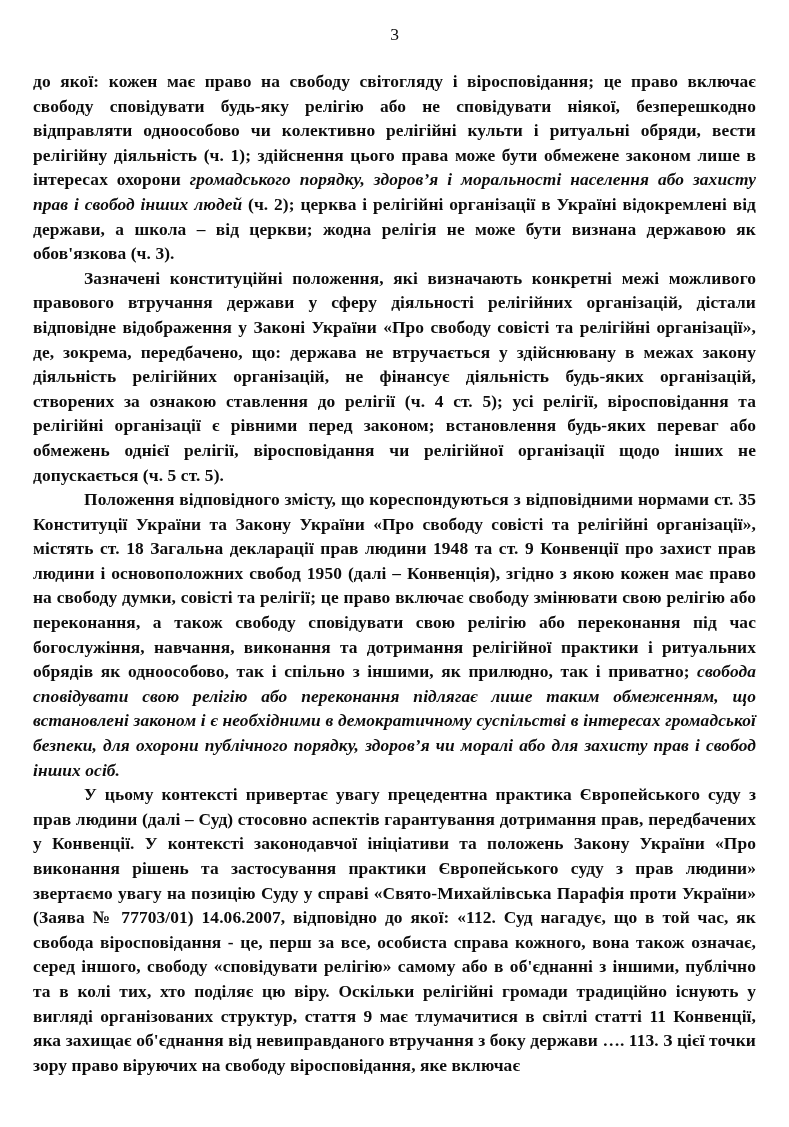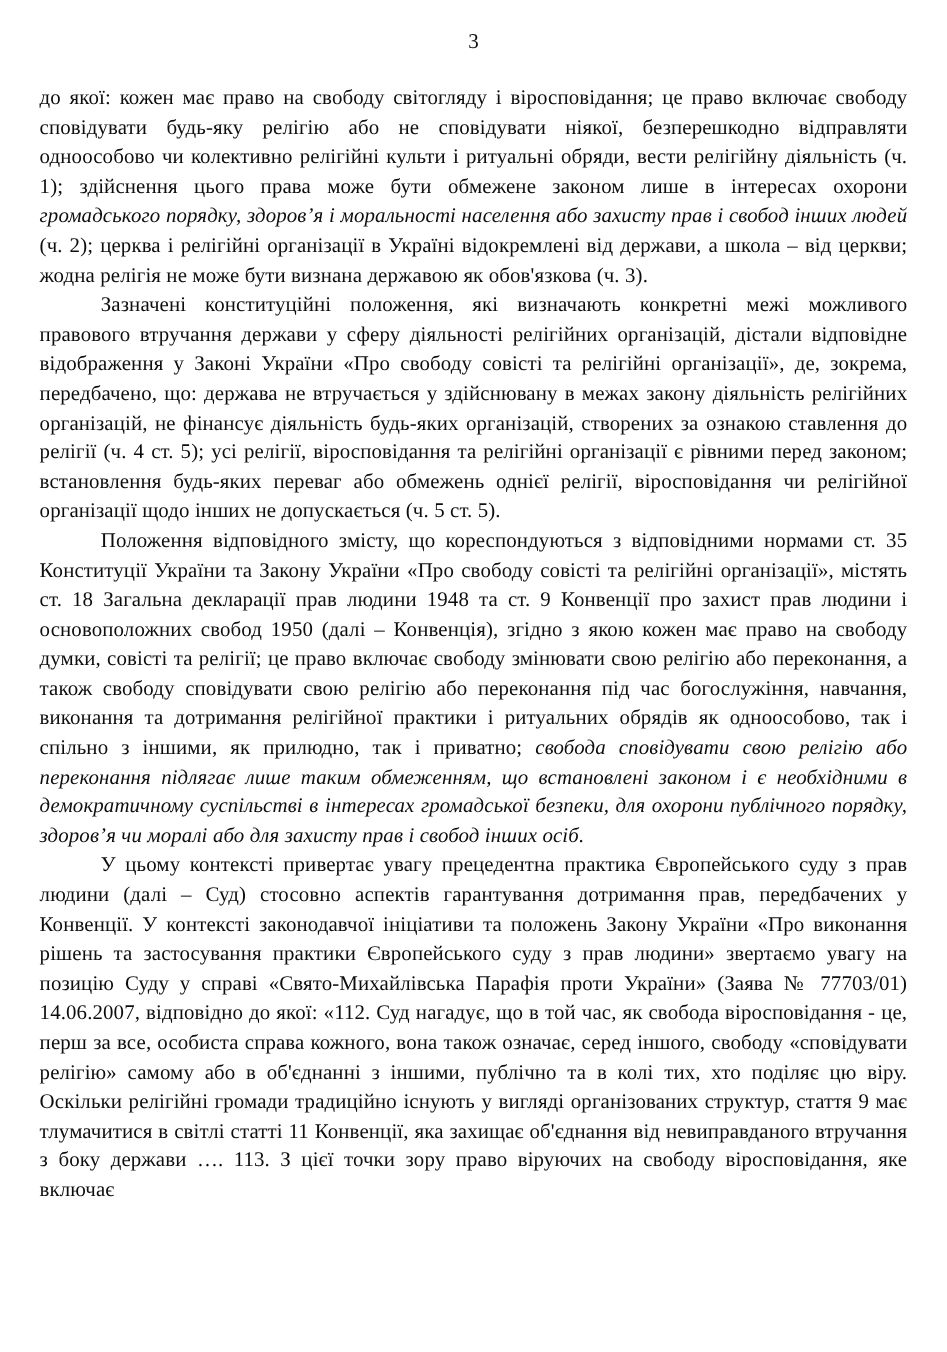--- a/index.html
+++ b/index.html
@@ -27,20 +27,21 @@
     line-height: 20px;
     margin-bottom: 25px;
   }
   .doc-body p.para {
     margin: 0;
     padding: 0;
     text-align: justify;
     font-size: 17.4px;
     line-height: 24.6px;
     letter-spacing: 0.1px;
+    font-weight: bold;
   }
   .doc-body p.para.indent {
     text-indent: 51px;
   }
   .doc-body .italic {
     font-style: italic;
   }
 </style>
 </head>
 <body>

